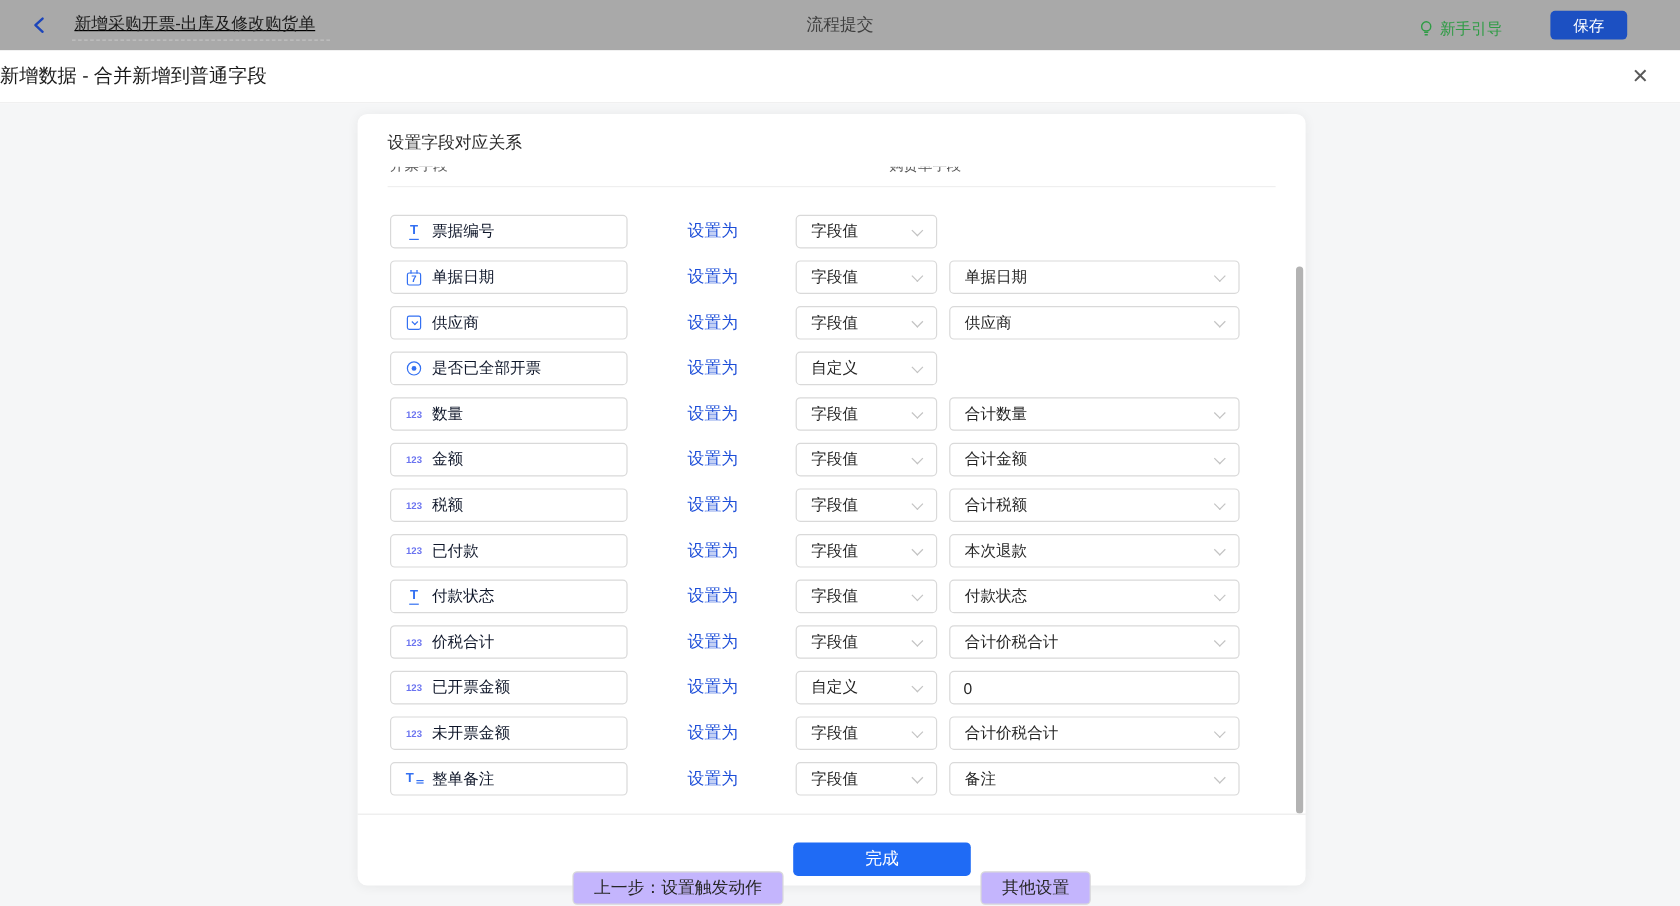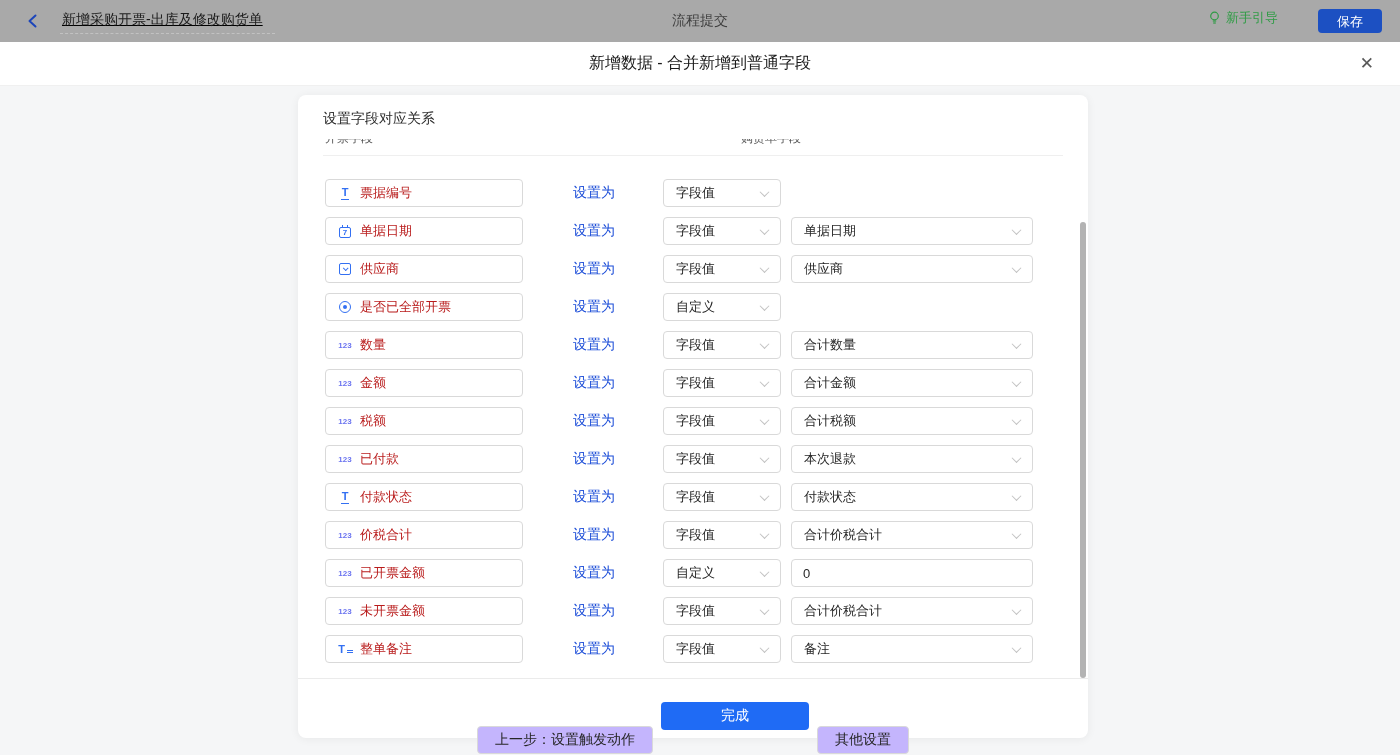--- a/index.html
+++ b/index.html
@@ -9,32 +9,32 @@
   
   .topbar { position:relative; height:42px; background:#a9a9a9;
     display:flex; align-items:center; }
   .tb-left { display:flex; align-items:center; margin-left:26px;text-decoration:underline; }
   .back-btn { width:16px; height:16px; display:flex; align-items:center; cursor:pointer; }
   .doc-title { margin-left:18px; font-size:14px; color:#1b1b1b;
     border-bottom:1px dashed #c2c2c2; padding:2px 12px 4px 2px; cursor:pointer; }
   .tb-center { position:absolute; left:0; right:0; text-align:center;
     font-size:14px; color:#3f3f3f; pointer-events:none; }
   .tb-center span { pointer-events:auto; cursor:default; }
-  .tb-right { margin-left:auto; display:flex; align-items:flex-start; gap:40px;
-    margin-right:18px; position:relative; z-index:2; }
+  .tb-right { margin-left:auto; display:flex; align-items:flex-end; gap:40px;
+    margin-right:44px; position:relative; z-index:2; }
   .guide { display:flex; align-items:center; gap:5px; color:#2f9c45;
     font-size:13px; cursor:pointer; }
   .save-btn { background:#1c50c2; color:#fff; border:none; border-radius:4px;
     font-size:13px; padding:5px 19px; height:24px; line-height:13px; cursor:pointer;
     font-family:inherit; }
 
   
   .modal-header { position:relative; height:44px; background:#fff;
     border-bottom:1px solid #f0f0f0; display:flex; align-items:center;
-    justify-content:center; }
+    justify-content:flex-start; }
   .modal-title { font-size:16px; font-weight:500; color:#1a1a1a; }
   .modal-close { position:absolute; right:26px; top:12px; font-size:17px;
     color:#595959; cursor:pointer; line-height:20px; }
 
   
   .modal-body { position:relative; height:669px; background:#f5f6f7; }
   .card { position:absolute; left:298px; top:9px; width:790px; height:643px;
     background:#fff; border-radius:8px; box-shadow:0 1px 10px rgba(0,0,0,0.06); }
   .card-title { position:absolute; left:25px; top:15px; font-size:14px;
     font-weight:500; color:#2b2b2b; }
@@ -48,21 +48,21 @@
   .head-divider { position:absolute; left:25px; right:25px; top:60px;
     border-top:1px solid #efefef; }
 
   .rows { position:absolute; left:0; top:84px; width:100%; }
   .row { display:flex; align-items:center; height:28px; margin-bottom:10px; }
   .field-box { margin-left:27px; width:198px; height:28px;
     border:1px solid #d9d9d9; border-radius:4px; background:#fff;
     display:flex; align-items:center; }
   .ficon { width:16px; margin-left:11px; display:flex; align-items:center;
     justify-content:center; color:#3370f2; flex:none; }
-  .flabel { margin-left:7px; font-size:13px; color:#b91c1c; white-space:nowrap; }
+  .flabel { margin-left:7px; font-size:13px; color:#0f172a; white-space:nowrap; }
   .set-to { margin-left:50px; width:48px; font-size:14px; color:#1d4ed8; flex:none; }
   .select { height:28px; border:1px solid #d9d9d9; border-radius:4px;
     background:#fff; display:flex; align-items:center; cursor:pointer; }
   .select .sel-text { margin-left:12px; font-size:13px; color:#262626;
     white-space:nowrap; }
   .select .chev { margin-left:auto; margin-right:12px; width:7px; height:7px;
     border-right:1.4px solid #c3c3c3; border-bottom:1.4px solid #c3c3c3;
     transform:rotate(45deg) translate(-1px,-1px); flex:none; }
   .mode-select { margin-left:42px; width:118px; }
   .target-select { margin-left:10px; width:242px; }

